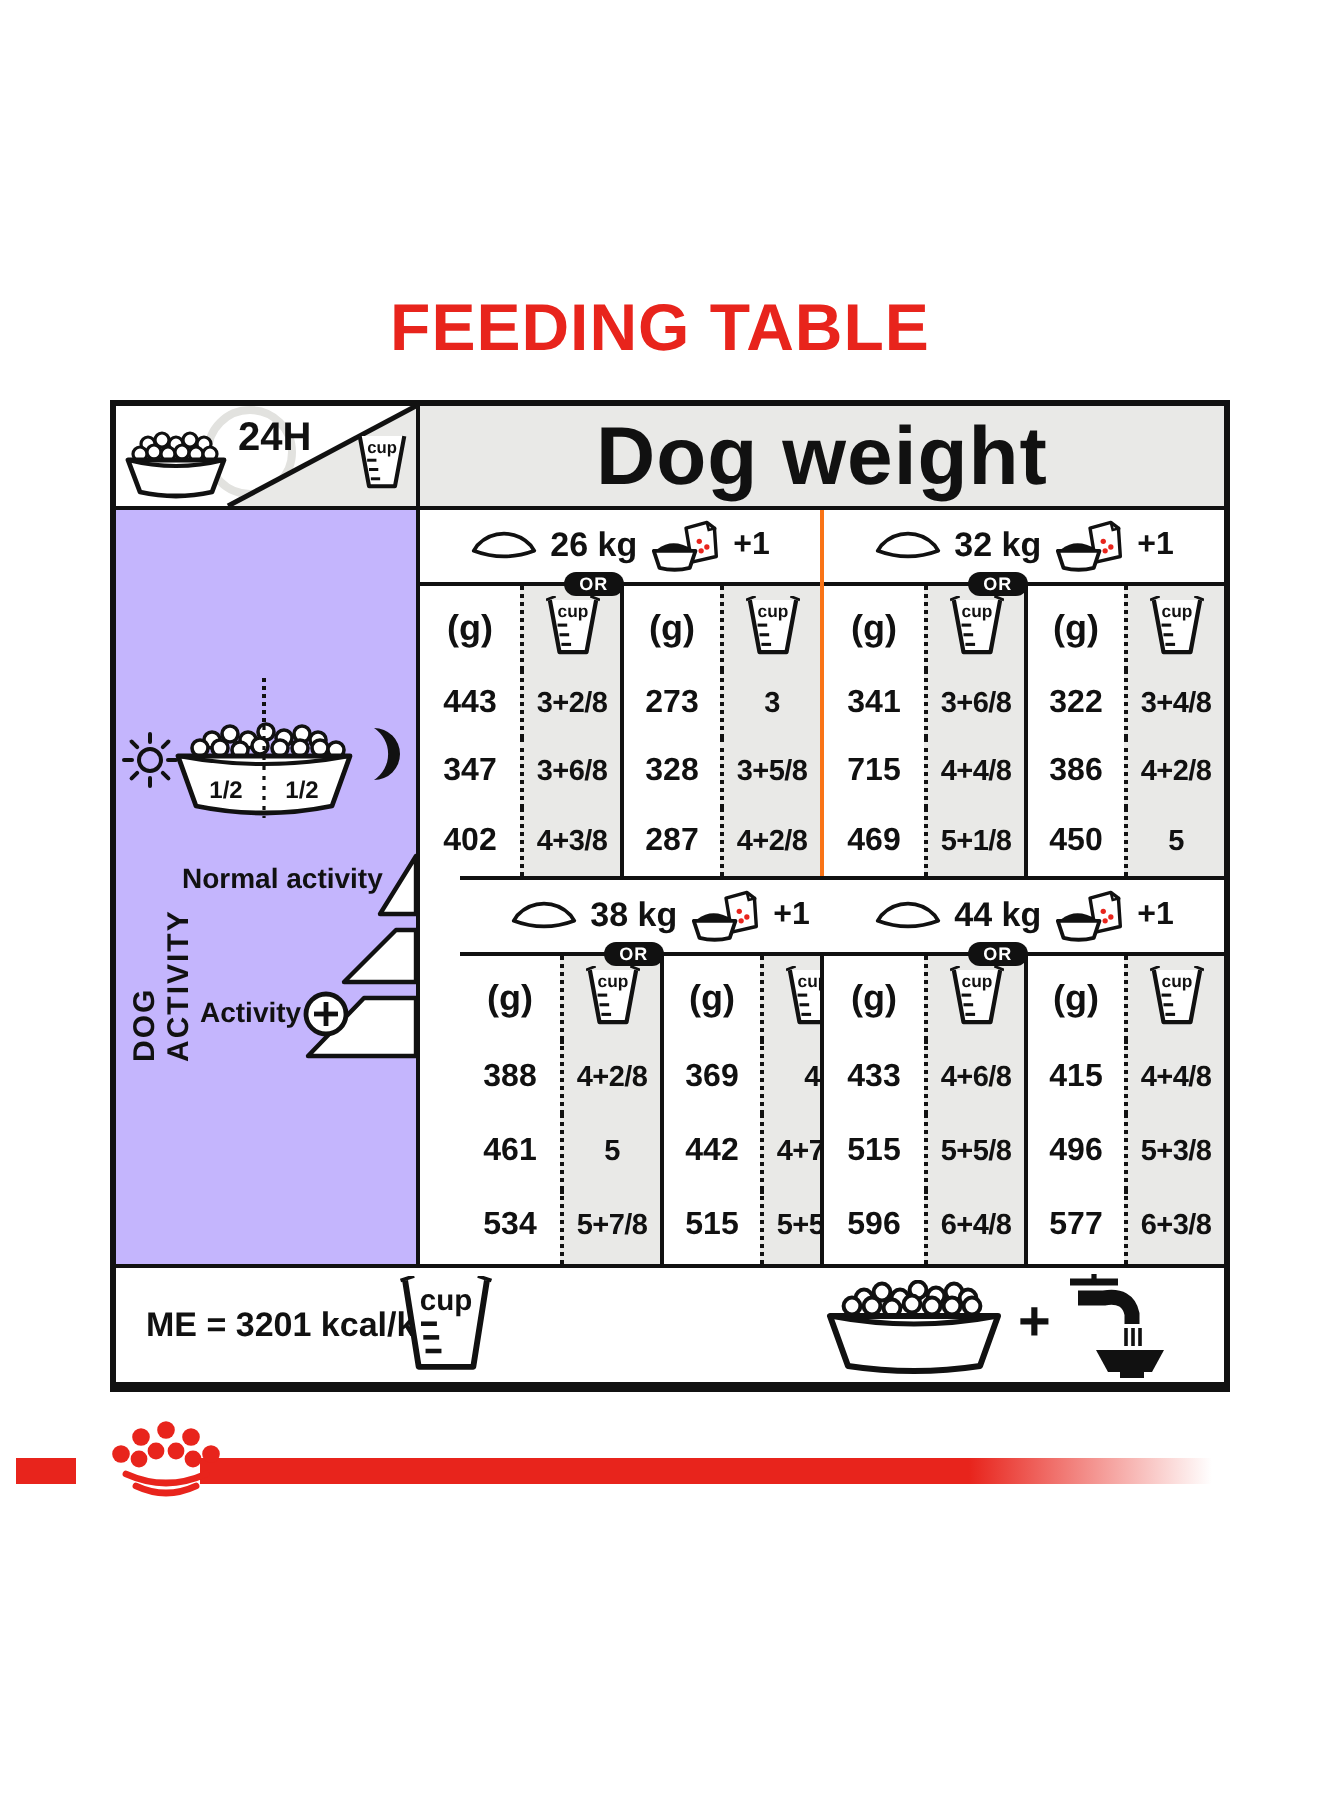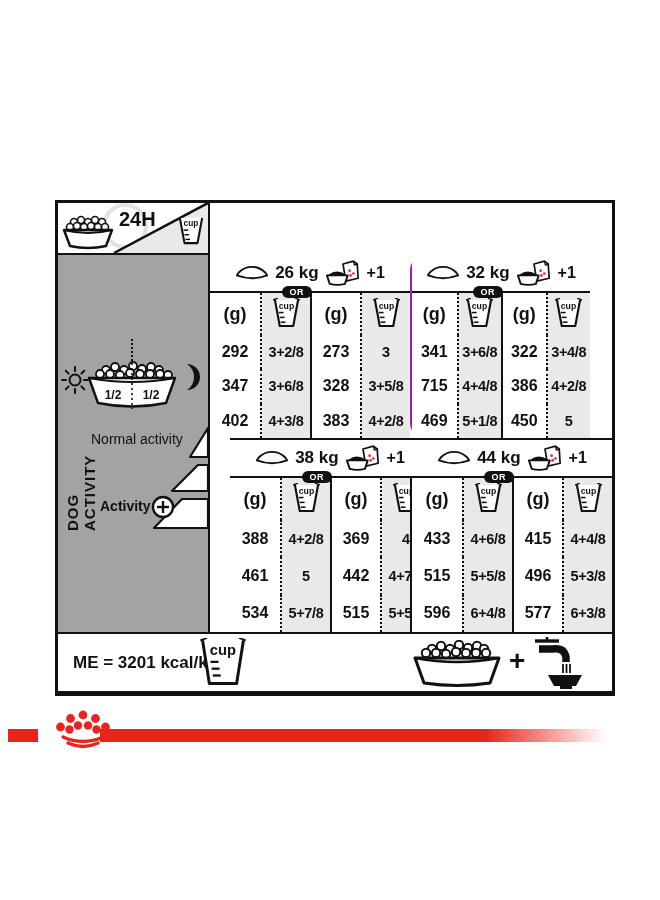--- a/index.html
+++ b/index.html
@@ -24,38 +24,38 @@
   .hdrR { left: 152px; top: 0; width: 402px; height: 52px; background: #e9e9e7;
           border-bottom: 2px solid #111; display: flex; align-items: center; justify-content: center; }
   .dogweight { font-size: 41px; font-weight: bold; letter-spacing: .5px; }
   .clockring { position: absolute; left: 44px; top: 0; width: 46px; height: 46px;
                border: 4px solid #e2e2df; border-radius: 50%; z-index: 0; }
   .bowl24 { position: absolute; left: 3px; top: 6px; z-index: 2; }
   .t24h { position: absolute; left: 61px; top: 5px; font-size: 20px; font-weight: bold; z-index: 2; }
   .diag { position: absolute; left: 0; top: 0; z-index: 1; }
   .cornercup { position: absolute; left: 120px; top: 13px; z-index: 2; }
   
-  .sidebar { left: 0; top: 52px; width: 152px; height: 377px; background: #a3a3a3;
+  .sidebar { left: 0; top: 52px; width: 152px; height: 377px; background: #c4b5fd;
              border-right: 2px solid #111; }
   .sidebar > * { position: absolute; }
   .dashline { left: 73px; top: 84px; height: 26px; border-left: 2px dotted #111; }
   .sunic { left: 2px; top: 110px; }
   .halfbowl { left: 26px; top: 106px; }
   .moonic { left: 122px; top: 108px; }
   .vlabel { left: 6px; top: 162px; height: 114px; writing-mode: vertical-rl;
             transform: rotate(180deg); font-size: 15px; font-weight: bold;
             letter-spacing: 1px; display: flex; align-items: center; }
-  .normal { left: 33px; top: 176px; font-size: 14px; font-weight: normal; }
+  .normal { left: 33px; top: 176px; font-size: 14px; font-weight: bold; }
   .shapes { left: 94px; top: 170px; }
   .activitytxt { left: 42px; top: 243px; font-size: 14px; font-weight: bold; }
   .plusic { left: 92px; top: 239px; }
   
   .group { position: absolute; background: #fff; }
   #g0 { left: 152px; top: 52px; width: 200px; height: 183px; }
-  #g1 { left: 352px; top: 52px; width: 180px; height: 183px; border-left: 2px solid #a21caf; border-radius: 15px; }
+  #g1 { left: 352px; top: 52px; width: 202px; height: 183px; border-left: 2px solid #f97316; }
   #g2 { left: 152px; top: 235px; width: 200px; height: 194px; border-top: 2px solid #111; margin-left: 20px; }
   #g3 { left: 352px; top: 235px; width: 202px; height: 194px; border-left: 2px solid #111; border-top: 2px solid #111; }
   .ghdr { height: 38px; display: flex; align-items: center; justify-content: center;
           gap: 6px; border-bottom: 2px solid #111; position: relative; z-index: 2; background: #fff; }
   .kgwrap { position: relative; display: flex; flex-direction: column; align-items: center; }
   .kg { font-size: 17px; font-weight: bold; white-space: nowrap; }
   .or { position: absolute; bottom: -15px; background: #111; color: #fff; font-size: 9px;
         font-weight: bold; padding: 1px 8px; border-radius: 8px; letter-spacing: .5px; z-index: 3; }
   .plus1 { font-size: 16px; font-weight: bold; }
   .gbody { display: grid; grid-template-columns: repeat(4, 1fr);
@@ -83,20 +83,21 @@
            background: linear-gradient(to right, #e8241c 0%, #e8241c 76%, rgba(232,36,28,0) 100%); }
   .crown { left: 54px; top: 709px; }
   .ic { display: inline-flex; }
   svg text { font-family: "Liberation Sans", sans-serif; }
 </style>
 </head>
 <body>
 
 <div class="stage">
 
+  <div class="title">FEEDING TABLE</div>
 
   <div class="ftable">
 
     <div class="hdrL">
       <div class="clockring"></div>
       <span class="bowl24 ic">
         <svg width="54" height="42" viewBox="0 0 54 42">
           <g fill="#fff" stroke="#111" stroke-width="1.6">
             <circle cx="13" cy="13" r="3.5"></circle>
               <circle cx="20" cy="11" r="3.5"></circle>
@@ -125,20 +126,23 @@
         <svg width="26" height="31" viewBox="0 0 28 33">
           <path d="M2 2 L7 29 L21 29 L26 2" fill="#fff" stroke="#111" stroke-width="2.2" stroke-linejoin="round"></path>
           <line x1="6" y1="15" x2="11" y2="15" stroke="#111" stroke-width="1.6"></line>
           <line x1="7" y1="20" x2="12" y2="20" stroke="#111" stroke-width="1.6"></line>
           <line x1="8" y1="25" x2="13" y2="25" stroke="#111" stroke-width="1.6"></line>
           <text x="14" y="11" text-anchor="middle" font-size="9" font-weight="bold" fill="#111">cup</text>
         </svg>
       </span>
     </div>
 
+    <div class="hdrR">
+      <span class="dogweight">Dog weight</span>
+    </div>
 
     <div class="sidebar">
       <div class="dashline"></div>
       <span class="sunic ic">
         <svg width="30" height="30" viewBox="0 0 30 30">
           <circle cx="15" cy="15" r="5.5" fill="none" stroke="#111" stroke-width="2"></circle>
           <g stroke="#111" stroke-width="2" stroke-linecap="round">
             <line x1="15" y1="2" x2="15" y2="6"></line>
               <line x1="15" y1="24" x2="15" y2="28"></line>
             <line x1="2" y1="15" x2="6" y2="15"></line>
@@ -246,31 +250,31 @@
     <svg width="27" height="32" viewBox="0 0 28 33">
       <path d="M2 2 L7 29 L21 29 L26 2" fill="#fff" stroke="#111" stroke-width="2.2" stroke-linejoin="round"></path>
       <path d="M0 2 L5 0 M28 2 L23 0" stroke="#111" stroke-width="1.4" fill="none"></path>
       <line x1="6" y1="15" x2="11" y2="15" stroke="#111" stroke-width="1.6"></line>
       <line x1="7" y1="20" x2="12" y2="20" stroke="#111" stroke-width="1.6"></line>
       <line x1="8" y1="25" x2="13" y2="25" stroke="#111" stroke-width="1.6"></line>
       <text x="14" y="11" text-anchor="middle" font-size="9" font-weight="bold" fill="#111">cup</text>
     </svg>
   </span>
           </div>
-          <div class="cell val colg">292</div>
+          <div class="cell val colg">443</div>
           <div class="cell val colc cupval">3+2/8</div>
           <div class="cell val colg mid">273</div>
           <div class="cell val colc cupval">3</div>
           <div class="cell val colg">347</div>
           <div class="cell val colc cupval">3+6/8</div>
           <div class="cell val colg mid">328</div>
           <div class="cell val colc cupval">3+5/8</div>
           <div class="cell val colg">402</div>
           <div class="cell val colc cupval">4+3/8</div>
-          <div class="cell val colg mid">383</div>
+          <div class="cell val colg mid">287</div>
           <div class="cell val colc cupval">4+2/8</div>
         </div>
     </div>
     <div class="group" id="g1">
       <div class="ghdr">
           <span class="ic">
     <svg width="34" height="18" viewBox="0 0 36 19">
       <path d="M4 9 Q10 3 18 3 Q26 3 32 9 L34 12 Q18 18 2 12 Z" fill="#fff" stroke="#111" stroke-width="2" stroke-linejoin="round"></path>
     </svg>
   </span>

